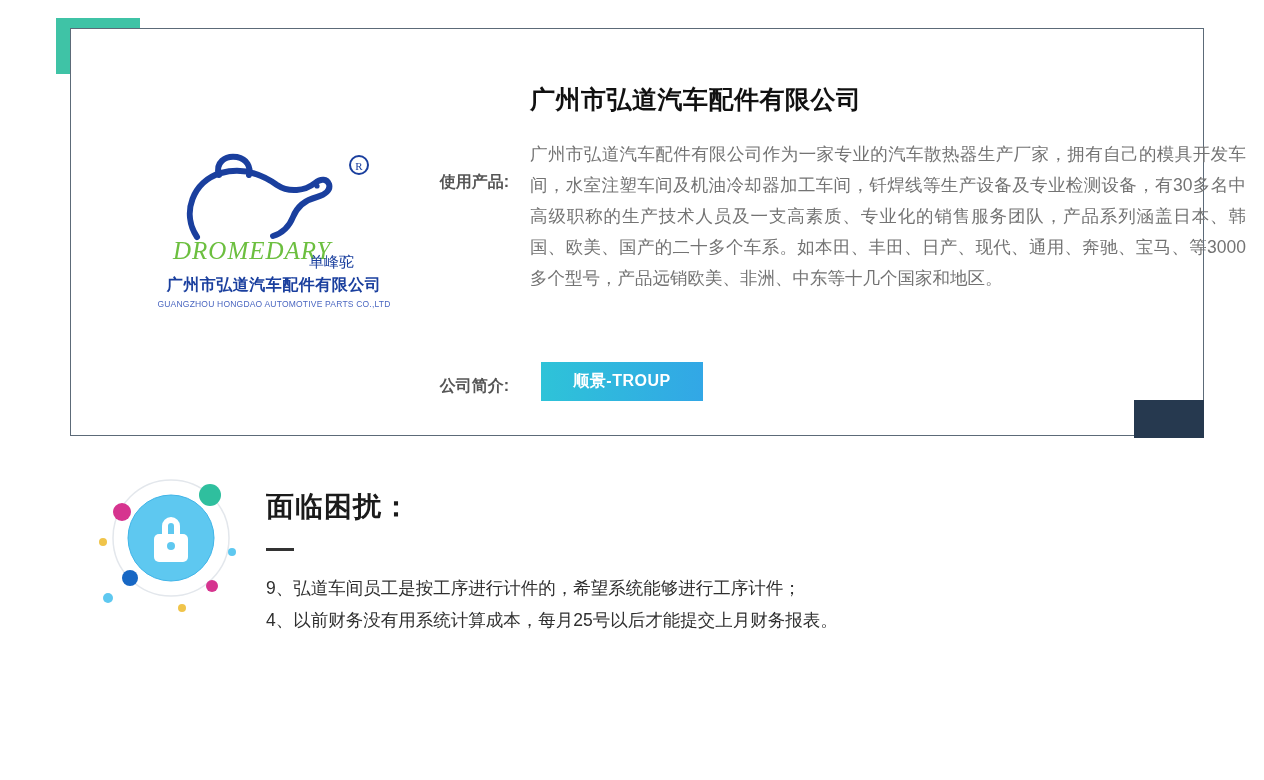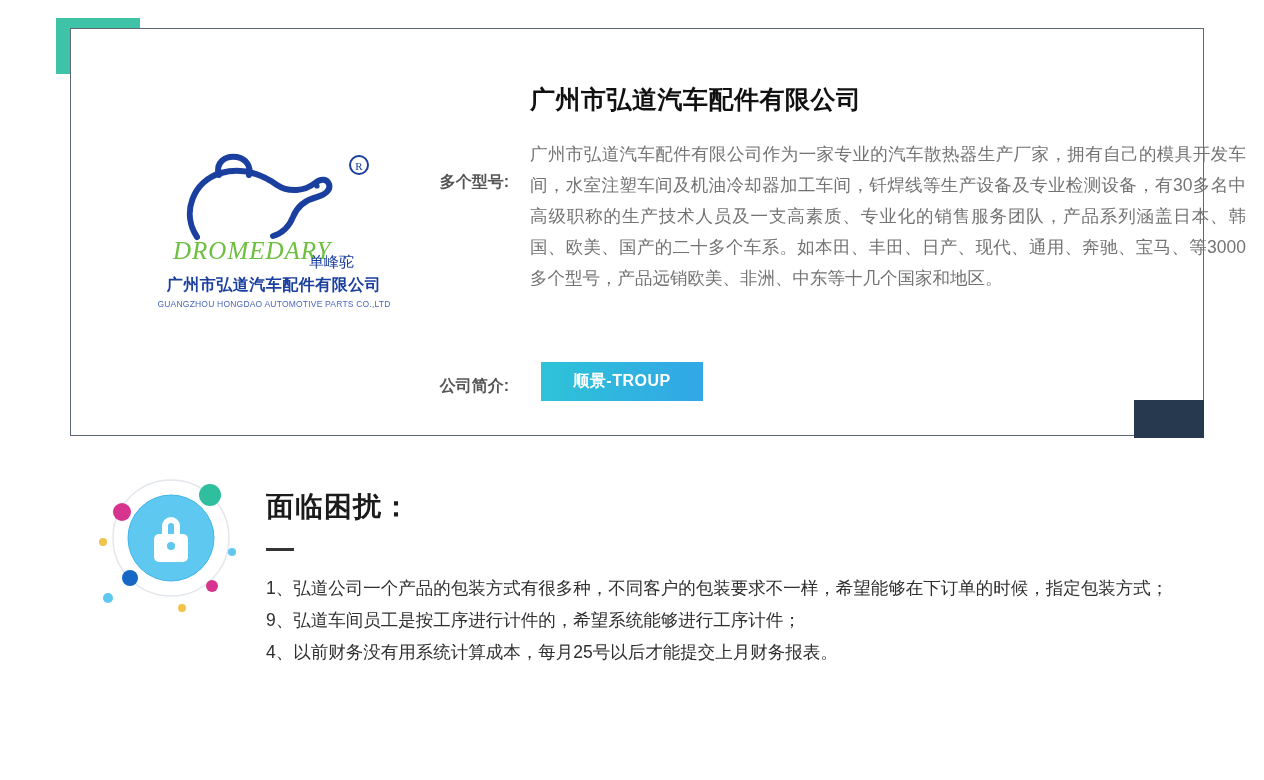--- a/index.html
+++ b/index.html
@@ -199,21 +199,21 @@
 
           <text x="150" y="126" font-size="15" font-family="Liberation Sans, sans-serif" fill="#1a3f9e">单峰驼</text>
         </svg>
       </div>
       <div class="logo-cn">广州市弘道汽车配件有限公司</div>
       <div class="logo-en">GUANGZHOU HONGDAO AUTOMOTIVE PARTS CO.,LTD</div>
     </div>
 
     <div class="company-title">广州市弘道汽车配件有限公司</div>
 
-    <div class="label label-profile">多个型号:</div>
+    <div class="label label-profile">使用产品:</div>
     <div class="profile-text">广州市弘道汽车配件有限公司作为一家专业的汽车散热器生产厂家，拥有自己的模具开发车间，水室注塑车间及机油冷却器加工车间，钎焊线等生产设备及专业检测设备，有30多名中高级职称的生产技术人员及一支高素质、专业化的销售服务团队，产品系列涵盖日本、韩国、欧美、国产的二十多个车系。如本田、丰田、日产、现代、通用、奔驰、宝马、等3000多个型号，产品远销欧美、非洲、中东等十几个国家和地区。</div>
 
     <div class="label label-product">公司简介:</div>
     <div class="product-tag">顺景-TROUP</div>
   </div>
   <div class="corner-dark"></div>
 
   <div class="lock-graphic">
     <svg width="170" height="170" viewBox="0 0 170 170" xmlns="http://www.w3.org/2000/svg">
       <circle cx="85" cy="68" r="58" fill="none" stroke="#e3e7ec" stroke-width="1.5"></circle>
@@ -232,18 +232,17 @@
       <circle cx="17" cy="72" r="4" fill="#f0c44a"></circle>
       <circle cx="146" cy="82" r="4" fill="#5ec8f0"></circle>
       <circle cx="96" cy="138" r="4" fill="#f0c44a"></circle>
     </svg>
   </div>
 
   <div class="trouble-title">面临困扰：</div>
   <div class="trouble-rule"></div>
 
   <div class="trouble-list">
-    <p>1、弘道公司一个产品的包装方式有很多种，不同客户的包装要求不一样，希望能够在下订单的时候，指定包装方式；</p>
     <p>9、弘道车间员工是按工序进行计件的，希望系统能够进行工序计件；</p>
     <p>4、以前财务没有用系统计算成本，每月25号以后才能提交上月财务报表。</p>
   </div>
 
 </div>
 
 </body></html>

